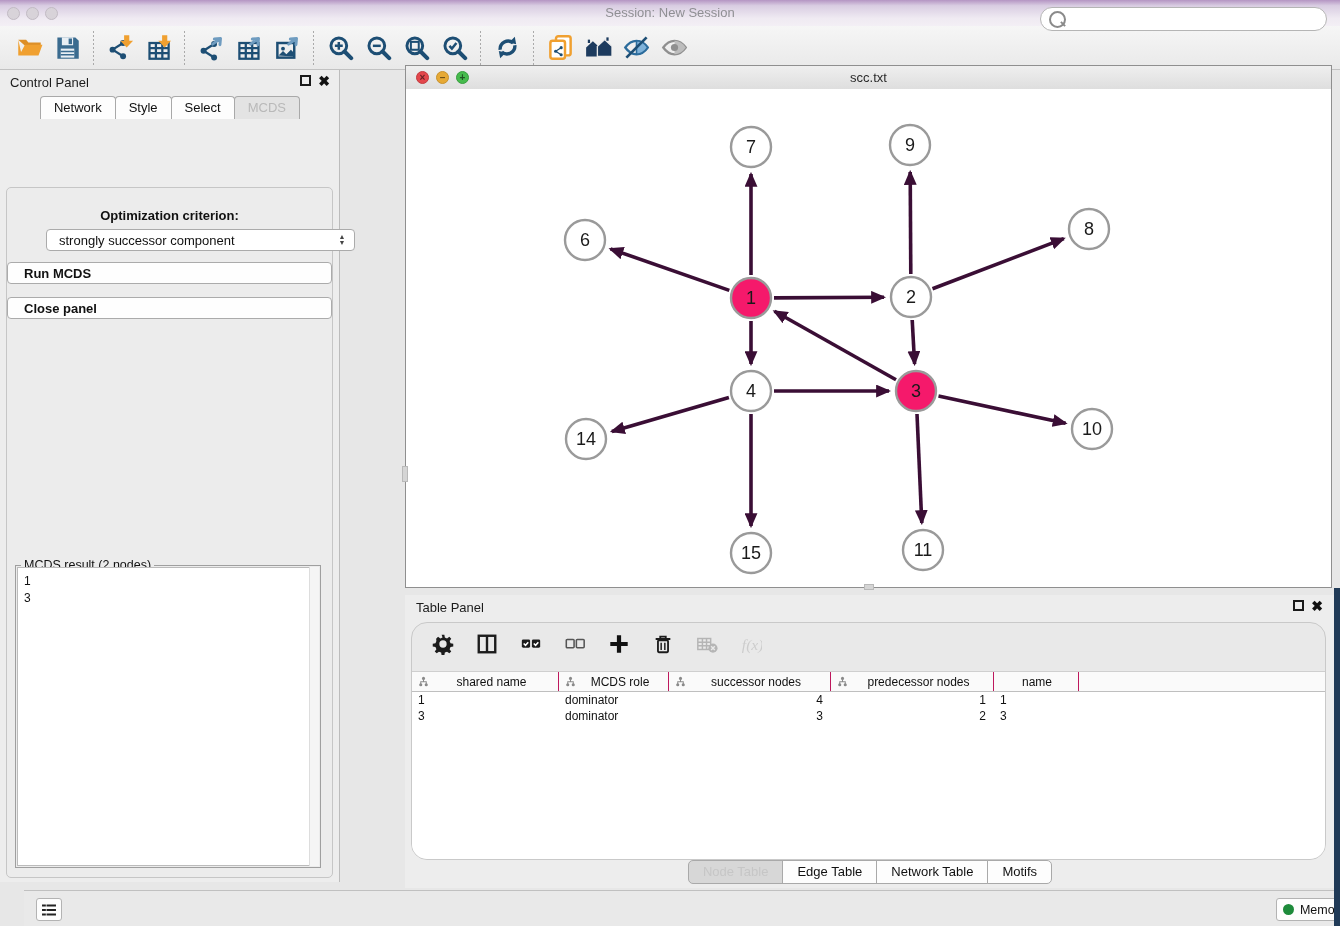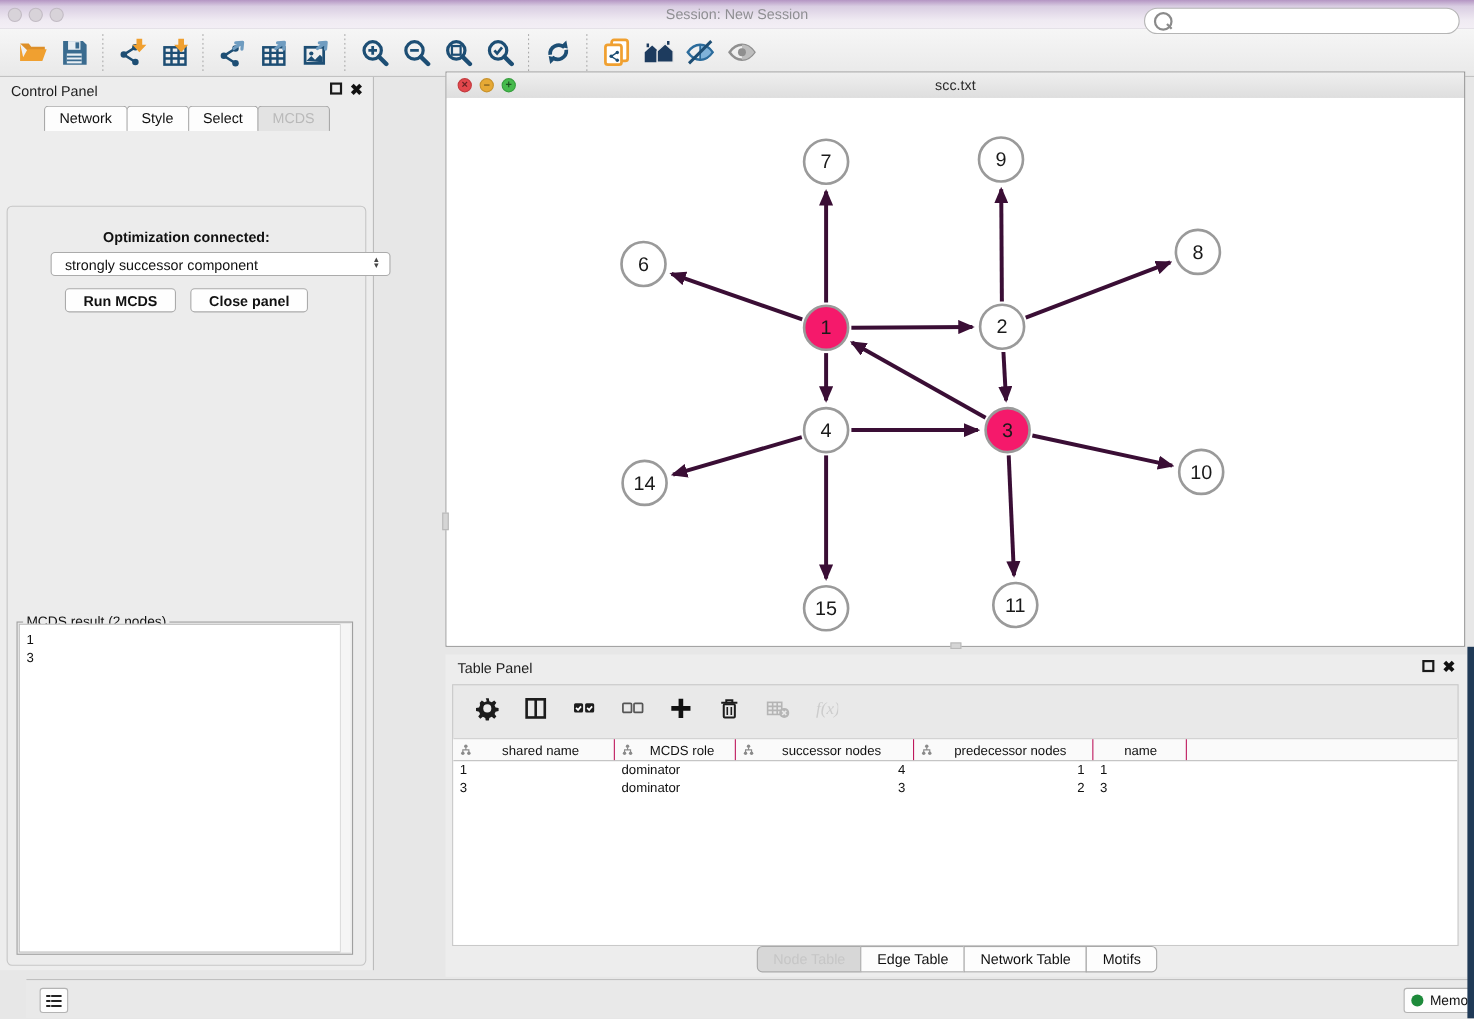--- a/index.html
+++ b/index.html
@@ -64,21 +64,21 @@
     background:#ececec;border:1px solid #c6c6c6;border-radius:5px;
   }
   .opt-label{margin-top:20px;text-align:center;font-size:13px;font-weight:bold;color:#111;}
   .dropdown{
     position:absolute;left:39px;top:41px;width:309px;height:22px;
     background:#fff;border:1px solid #ababab;border-radius:4px;
     font-size:13px;display:flex;align-items:center;padding-left:12px;box-sizing:border-box;color:#111;
   }
   .dd-spin{position:absolute;right:5px;top:1px;width:14px;height:18px;display:flex;flex-direction:column;align-items:center;justify-content:center;color:#444;}
   .dd-spin span{font-size:7px;line-height:6px;}
-  .btnrow{position:absolute;left:0;right:0;top:74px;display:flex;justify-content:center;gap:13px;}
+  .btnrow{position:absolute;left:0;right:0;top:74px;display:flex;justify-content:center;gap:13px;flex-direction:column;}
   .pushbtn{
     background:#fefefe;border:1px solid #ababab;border-radius:4px;height:22px;
     font-size:13px;font-weight:bold;color:#111;padding:0 16px;display:flex;align-items:center;cursor:default;
   }
   .resultbox{
     position:absolute;left:8px;right:11px;top:377px;bottom:9px;
     border:1px solid #9f9f9f;
   }
   .resultbox .legend{
     position:absolute;left:5px;top:-8px;background:#ececec;padding:0 3px;
@@ -105,21 +105,21 @@
   .net-canvas{position:absolute;left:0;top:23px;right:0;bottom:0;background:#fff;overflow:hidden;}
   .grip{position:absolute;background:#d5d5d5;border:1px solid #b9b9b9;box-sizing:border-box;}
   
   .table-panel{
     position:absolute;left:405px;top:595px;width:929px;height:293px;
     background:#ededed;box-sizing:border-box;
   }
   .tp-float{right:30px;} .tp-close{right:11px;}
   .tp-inner{
     position:absolute;left:6px;right:8px;top:27px;bottom:28px;
-    background:#e9e9e9;border:1px solid #c9c9c9;border-radius:0;overflow:hidden;
+    background:#e9e9e9;border:1px solid #c9c9c9;border-radius:16px;overflow:hidden;
   }
   .tp-toolbar{height:42px;display:flex;align-items:center;padding-left:12px;gap:6px;}
   .tp-toolbar .tbicon svg{width:22px;height:22px;}
   .ntable{position:absolute;left:0;right:0;top:48px;bottom:0;background:#fff;}
   .ntable .hdr{
     display:flex;height:19px;background:#fafafa;border-top:1px solid #cfcfcf;border-bottom:1px solid #bfbfbf;
   }
   .hcell{
     display:flex;align-items:center;border-right:1px solid #be185d;
     font-size:12px;color:#111;box-sizing:border-box;padding-left:6px;
@@ -321,21 +321,21 @@
     <span class="float-btn cp-float"></span>
     <span class="close-btn cp-close">✖</span>
   </div>
   <div class="tabrow">
       <span class="tab">Network</span>
       <span class="tab">Style</span>
       <span class="tab">Select</span>
       <span class="tab selected">MCDS</span>
     </div>
   <div class="cp-body">
-    <div class="opt-label">Optimization connected:</div>
+    <div class="opt-label">Optimization criterion:</div>
     <div class="dropdown">
       <span>strongly successor component</span>
       <span class="dd-spin">
           <span>▲</span>
           <span>▼</span>
         </span>
     </div>
     <div class="btnrow">
       <button class="pushbtn">Run MCDS</button>
       <button class="pushbtn">Close panel</button>

